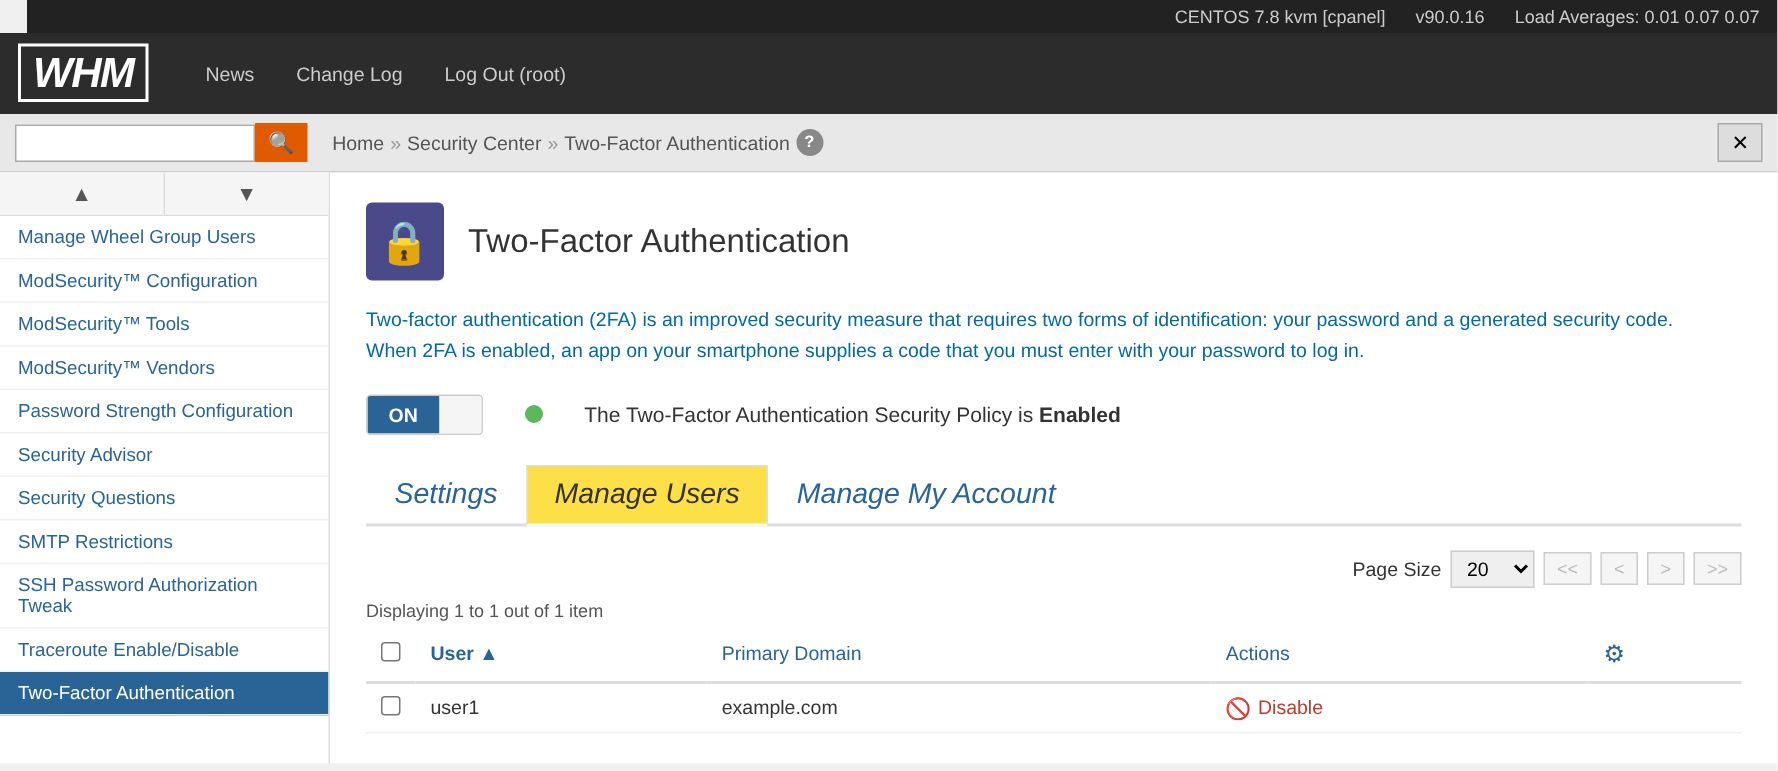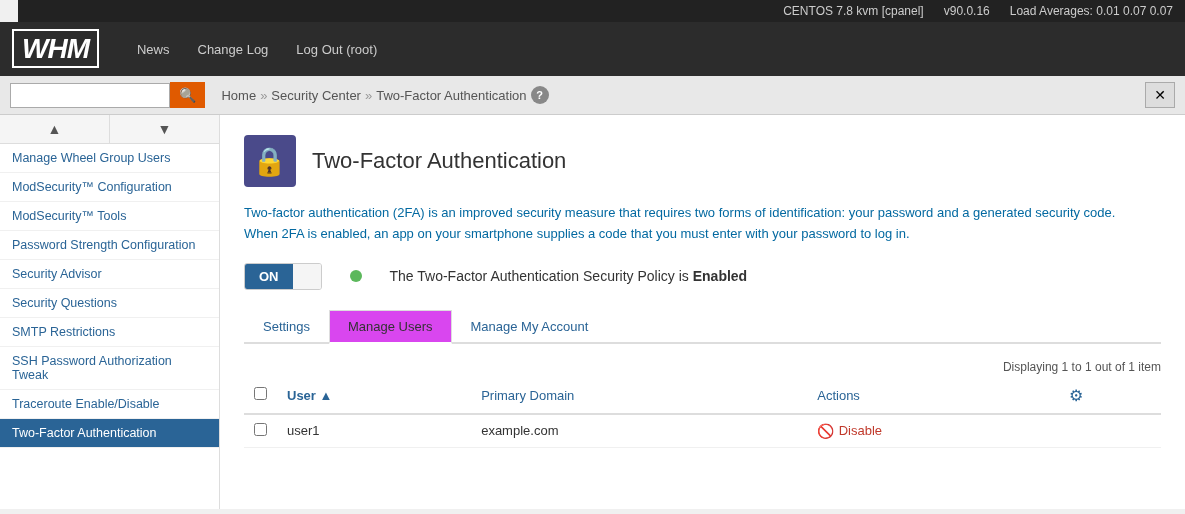--- a/index.html
+++ b/index.html
@@ -224,31 +224,32 @@
     .status-text { font-size: 14px; color: #333; }
 
     
     .tabs {
       display: flex;
       border-bottom: 2px solid #ddd;
       margin-bottom: 16px;
     }
     .tab {
       padding: 8px 18px;
-      font-size: 13px;
+      font-size: 19px;
       cursor: pointer;
       color: #2a6496;
       border: 1px solid transparent;
       margin-bottom: -2px;
+      font-style: italic;
     }
     .tab.active {
       border: 1px solid #ddd;
       border-bottom: 2px solid #fff;
       color: #333;
-      background: #d946ef;
+      background: #fde047;
     }
 
     
     .table-controls {
       display: flex;
       align-items: center;
       justify-content: flex-end;
       margin-bottom: 8px;
       gap: 6px;
     }
@@ -306,21 +307,21 @@
       display: flex;
       align-items: center;
       gap: 4px;
       cursor: pointer;
     }
     .disable-icon { font-size: 14px; }
 
     .displaying-text {
       font-size: 12px;
       color: #555;
-      text-align: right;
+      text-align: left;
       margin-bottom: 4px;
     }
   </style>
 </head>
 <body>
 
 <div class="top-bar">
   <span>CENTOS 7.8 kvm [cpanel]</span>
   <span>v90.0.16</span>
   <span>Load Averages: 0.01 0.07 0.07</span>
@@ -357,20 +358,21 @@
 
   <div class="sidebar">
     <div class="sidebar-scroll-btns">
       <button class="scroll-btn">▲</button>
       <button class="scroll-btn">▼</button>
     </div>
 
     <a class="sidebar-item">Manage Wheel Group Users</a>
     <a class="sidebar-item">ModSecurity™ Configuration</a>
     <a class="sidebar-item">ModSecurity™ Tools</a>
+    <a class="sidebar-item">ModSecurity™ Vendors</a>
     <a class="sidebar-item">Password Strength Configuration</a>
     <a class="sidebar-item">Security Advisor</a>
     <a class="sidebar-item">Security Questions</a>
     <a class="sidebar-item">SMTP Restrictions</a>
     <a class="sidebar-item">SSH Password Authorization Tweak</a>
     <a class="sidebar-item">Traceroute Enable/Disable</a>
     <a class="sidebar-item active">Two-Factor Authentication</a>
 
   </div>
 
@@ -394,20 +396,33 @@
         <strong>Enabled</strong>
       </span>
     </div>
 
     <div class="tabs">
       <div class="tab">Settings</div>
       <div class="tab active">Manage Users</div>
       <div class="tab">Manage My Account</div>
     </div>
 
+    <div class="table-controls">
+      <span class="page-size-label">Page Size</span>
+      <select class="page-size-select">
+        <option>20</option>
+        <option>10</option>
+        <option>50</option>
+        <option>100</option>
+      </select>
+      <button class="pager-btn disabled">&lt;&lt;</button>
+      <button class="pager-btn disabled">&lt;</button>
+      <button class="pager-btn disabled">&gt;</button>
+      <button class="pager-btn disabled">&gt;&gt;</button>
+    </div>
     <div class="displaying-text">Displaying 1 to 1 out of 1 item</div>
 
     <table class="data-table">
       <thead>
         <tr>
           <th class="checkbox-col">
             <input type="checkbox" style="">
           </th>
           <th class="sort-active">
             <span>User ▲</span>

